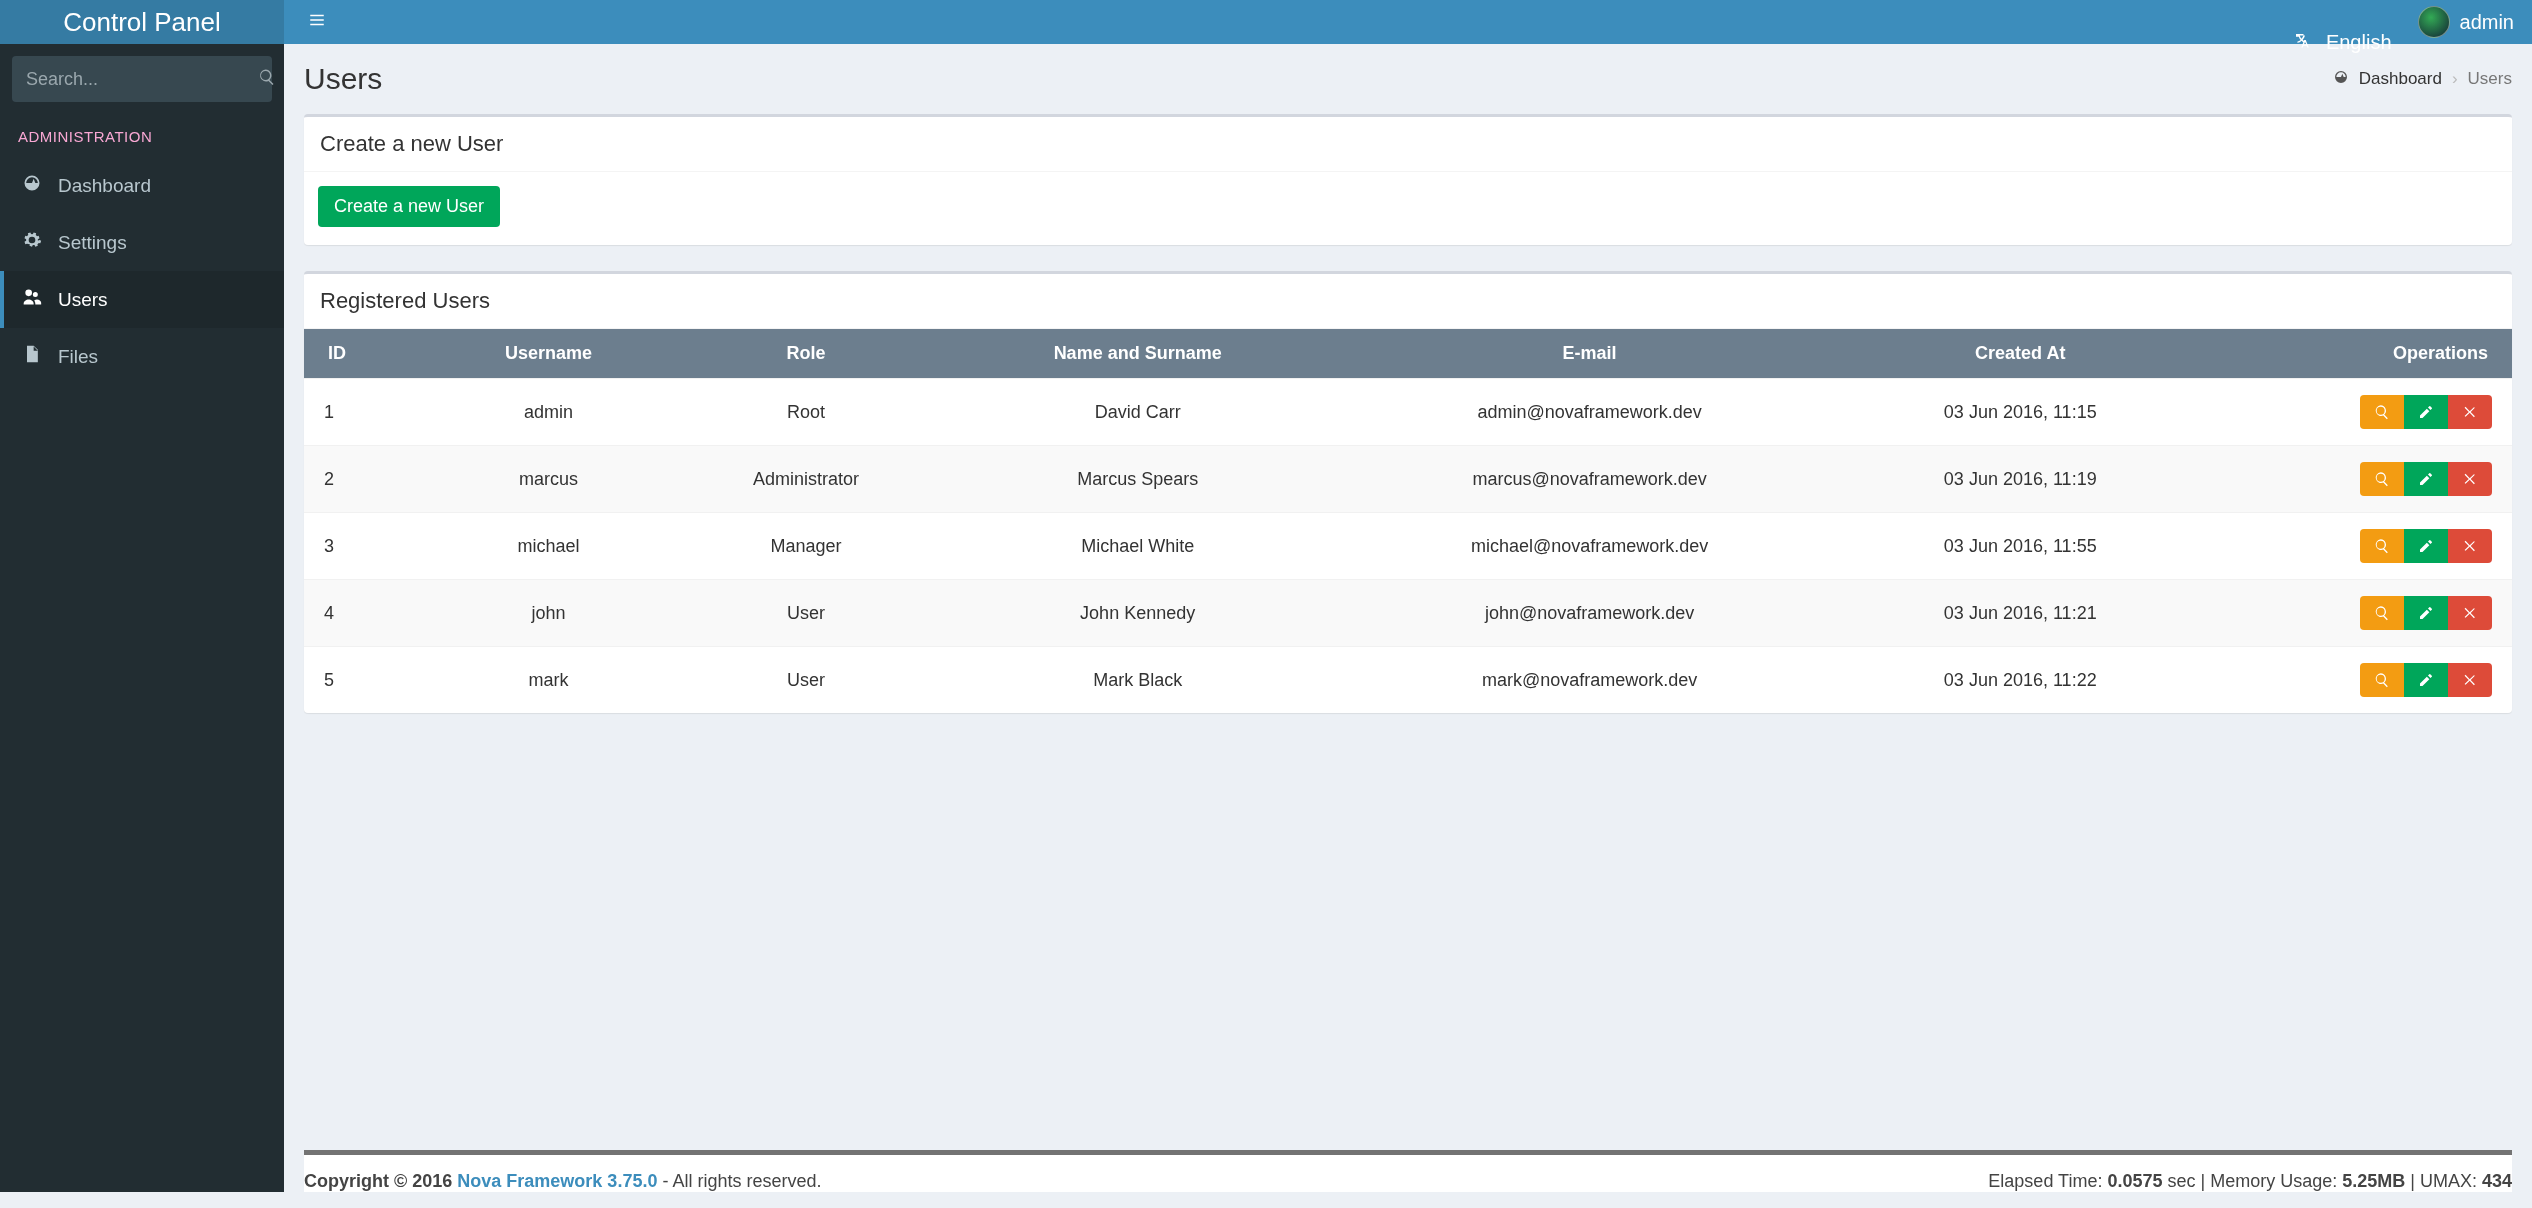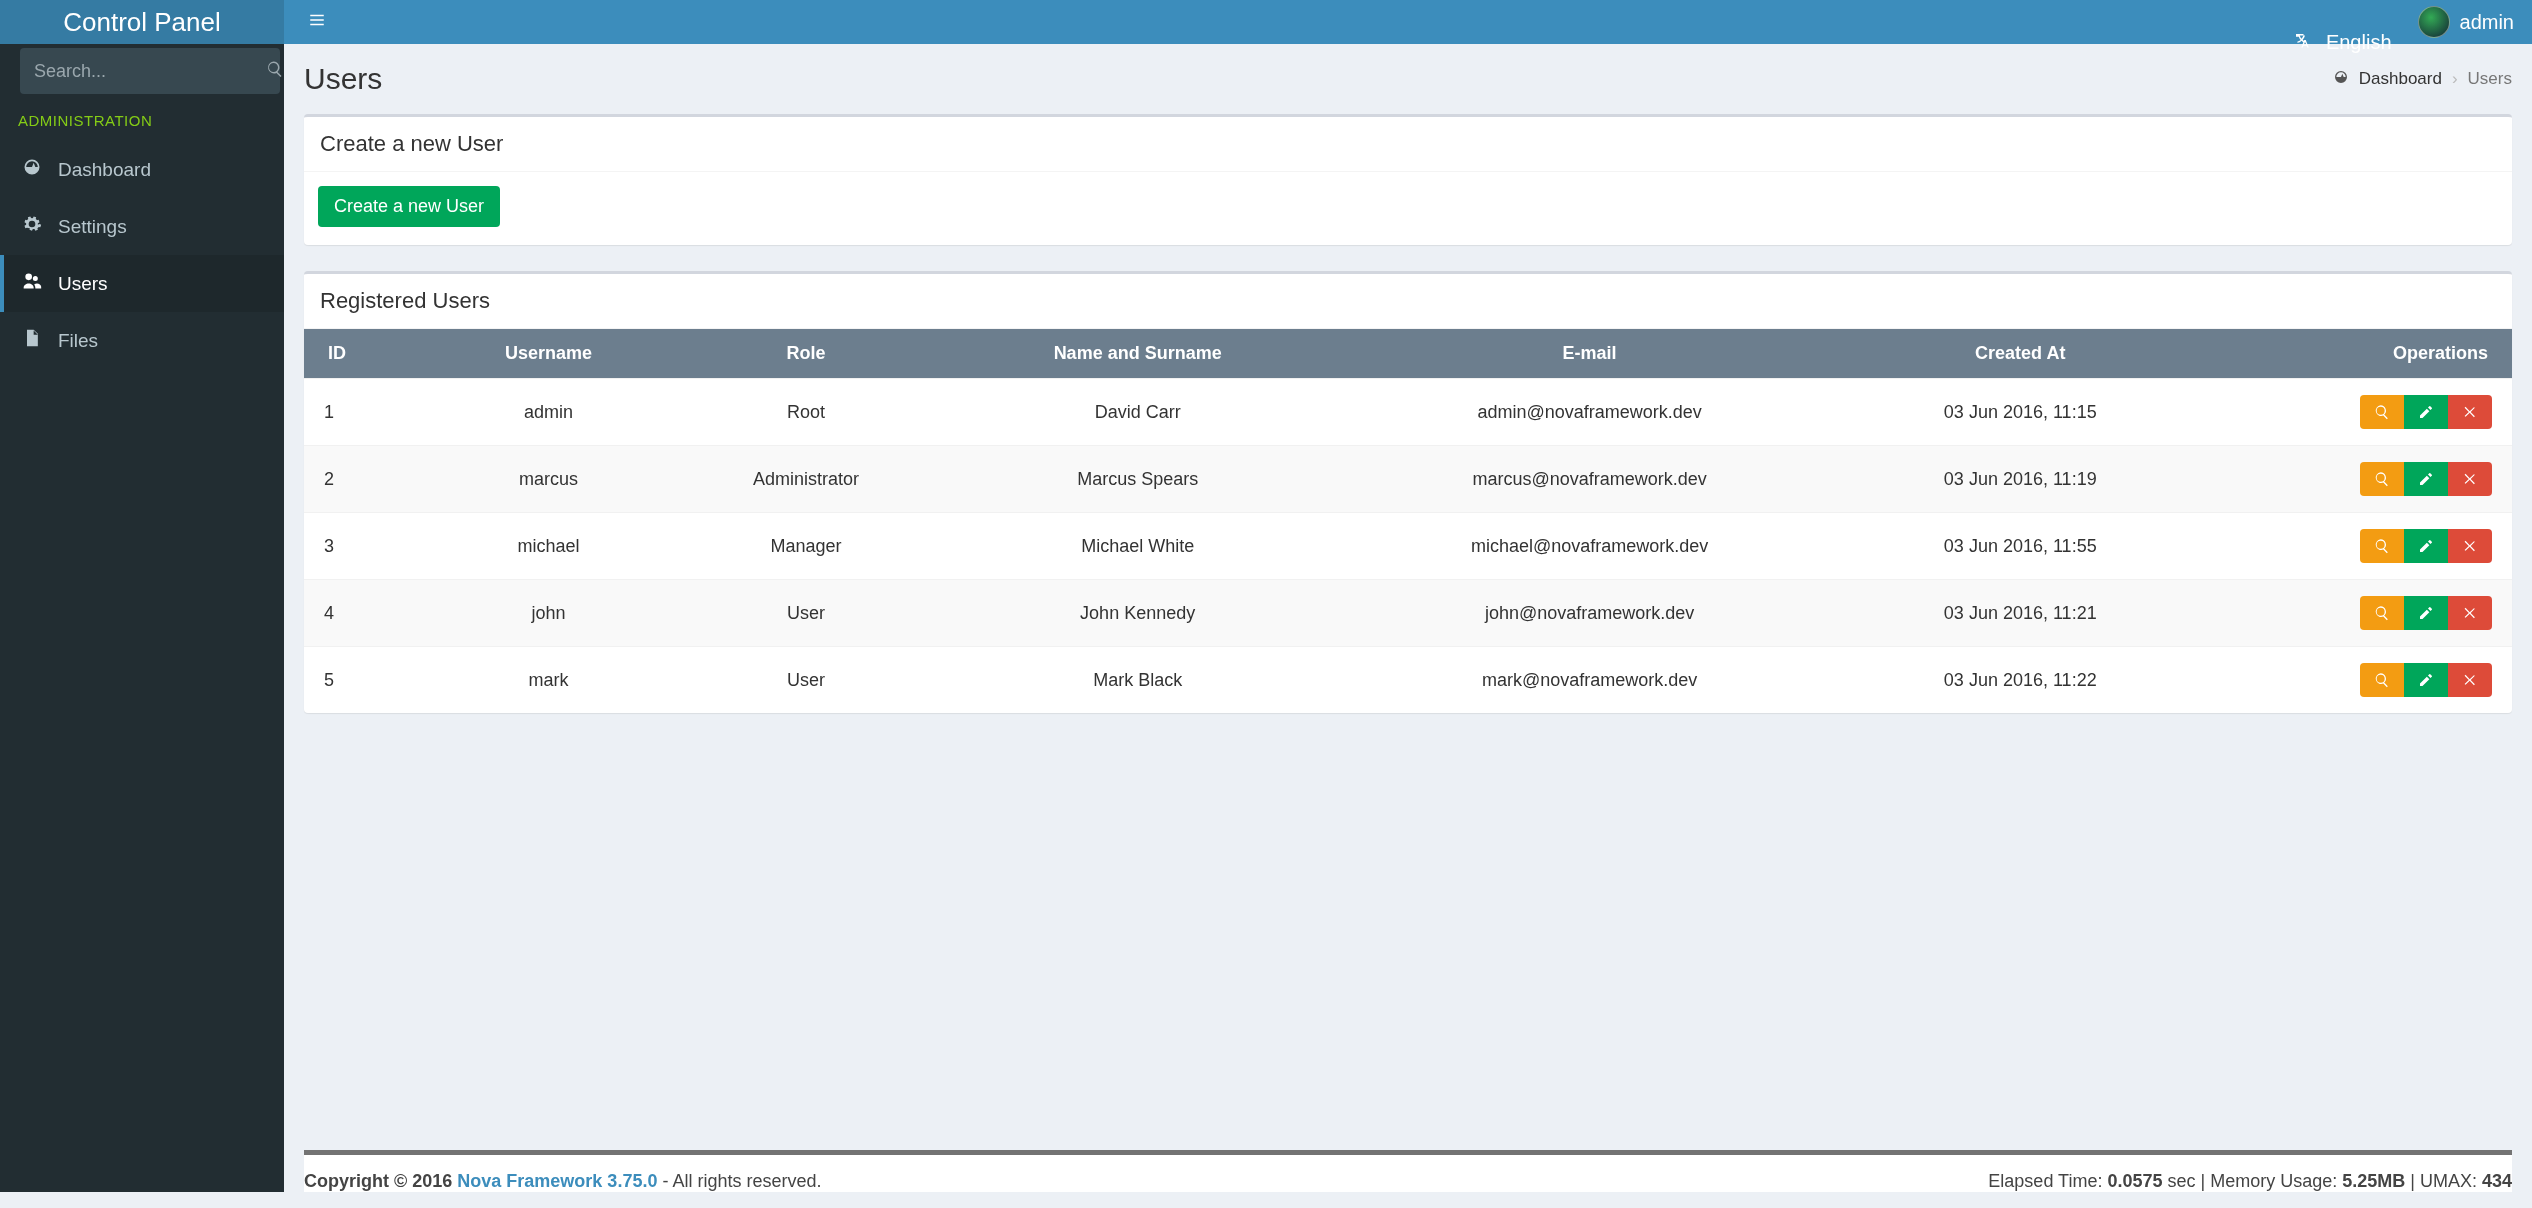--- a/index.html
+++ b/index.html
@@ -75,22 +75,21 @@
     height: calc(1208px - 60px);
   }
   .sidebar {
     width: 284px;
     background: #222d32;
     color: #b8c7ce;
     display: flex;
     flex-direction: column;
   }
   .search-wrap {
-    padding: 4px;
-    margin-left: 16px;
+    padding: 12px;
   }
   .search-box {
     position: relative;
     background: #374850;
     border-radius: 4px;
     height: 46px;
     display: flex;
     align-items: center;
     padding: 0 14px;
   }
@@ -102,21 +101,21 @@
     color: #ddd;
     font-size: 18px;
   }
   .search-box input::placeholder { color: #9aa7ad; }
   .search-box .sicon { color: #9aa7ad; }
   .search-box .sicon svg { width:18px;height:18px;fill:#9aa7ad; }
 
   .nav-header {
     padding: 14px 18px 12px;
     font-size: 15px;
-    color: #84cc16;
+    color: #f9a8d4;
     letter-spacing: .5px;
   }
   .nav-item {
     display: flex;
     align-items: center;
     gap: 14px;
     padding: 16px 20px;
     font-size: 19px;
     color: #b8c7ce;
     cursor: pointer;

